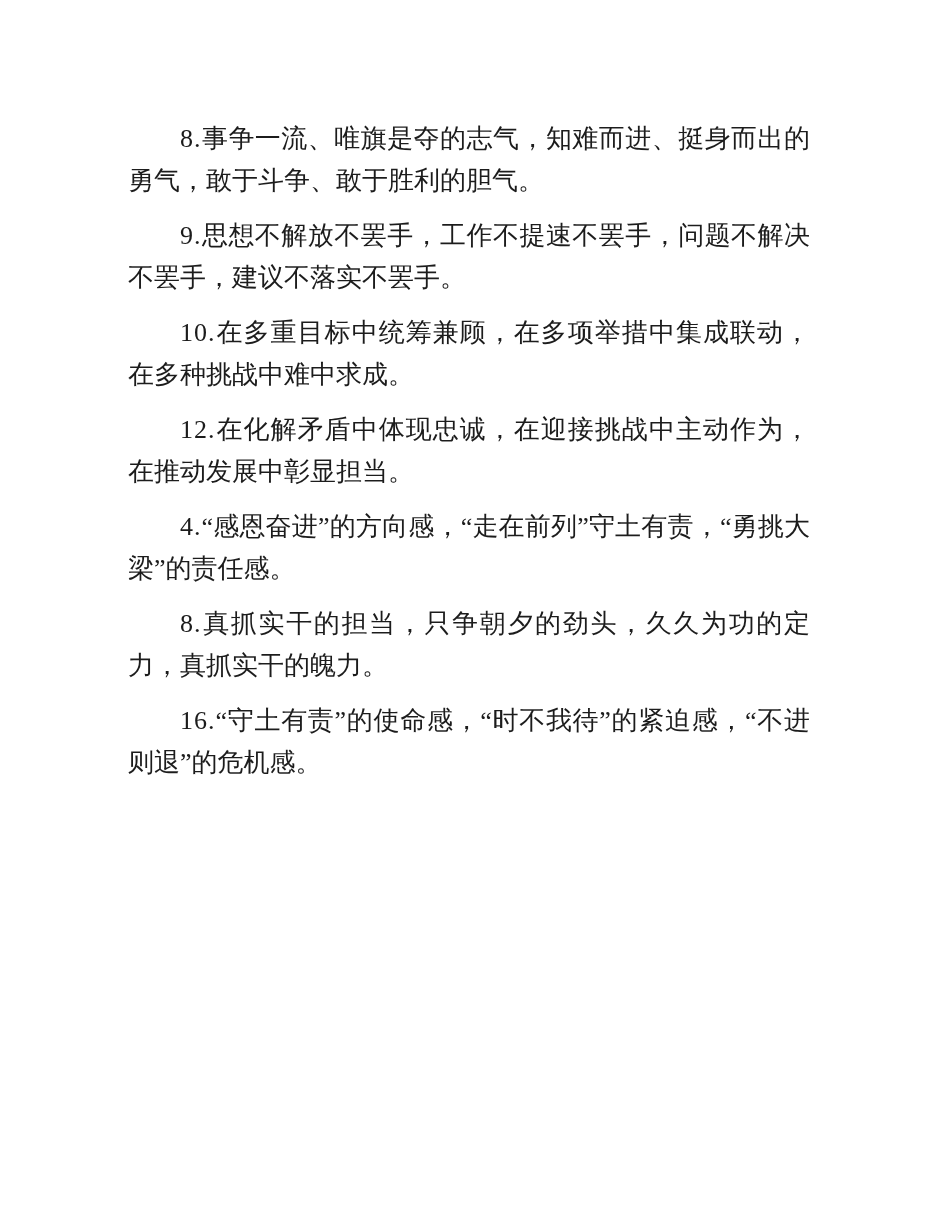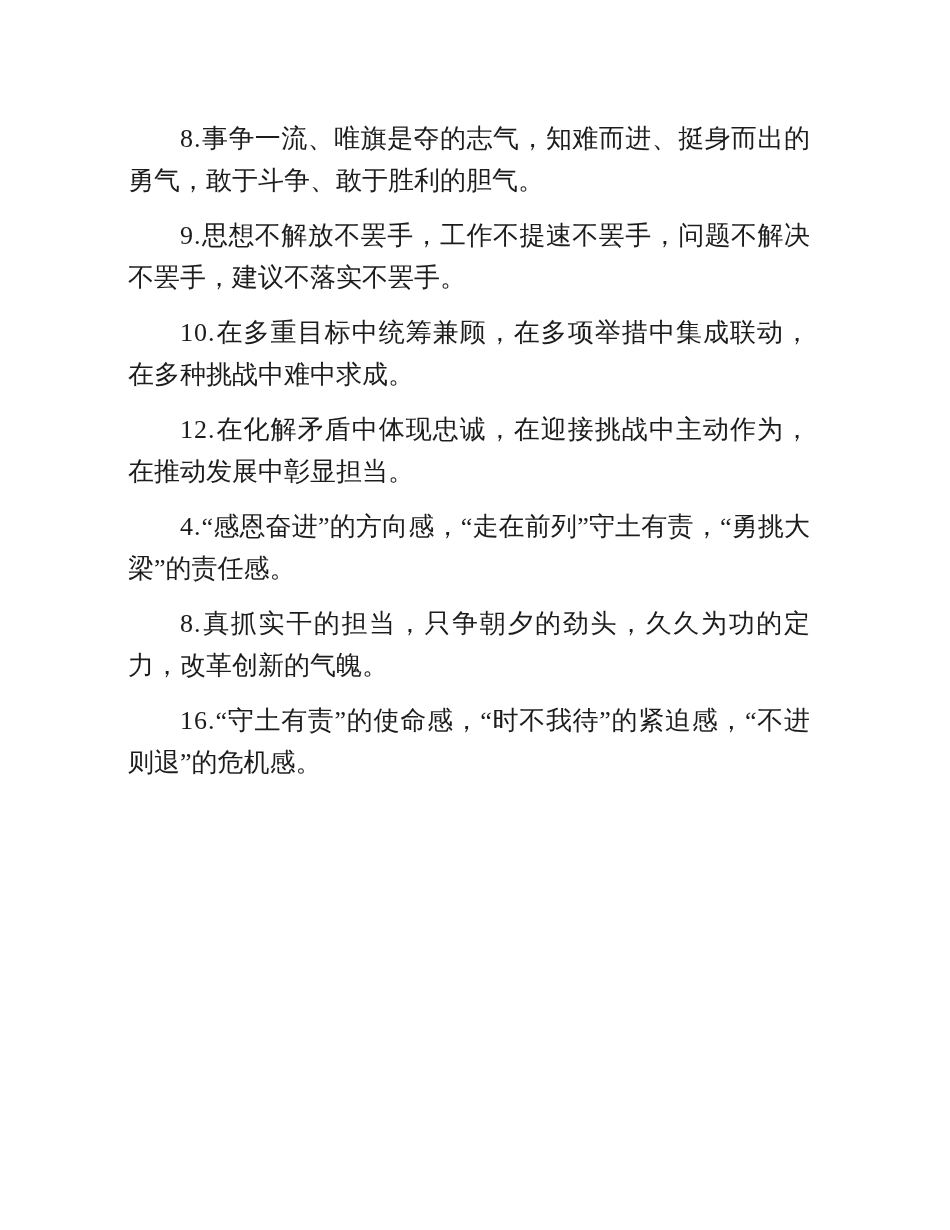--- a/index.html
+++ b/index.html
@@ -47,18 +47,18 @@
   <p class="para"><span class="num">9.</span><span class="txt">思想不解放不罢手，工作不提速不罢手，问题不解决不罢手，建议不落实不罢手。</span></p>
 
   <p class="para"><span class="num">10.</span><span class="txt">在多重目标中统筹兼顾，在多项举措中集成联动，在多种挑战中难中求成。</span></p>
 
 
   <p class="para"><span class="num">12.</span><span class="txt">在化解矛盾中体现忠诚，在迎接挑战中主动作为，在推动发展中彰显担当。</span></p>
 
 
   <p class="para"><span class="num">4.</span><span class="txt">“感恩奋进”的方向感，“走在前列”守土有责，“勇挑大梁”的责任感。</span></p>
 
-  <p class="para"><span class="num">8.</span><span class="txt">真抓实干的担当，只争朝夕的劲头，久久为功的定力，改革创新的气魄。</span></p>
+  <p class="para"><span class="num">8.</span><span class="txt">真抓实干的担当，只争朝夕的劲头，久久为功的定力，真抓实干的魄力。</span></p>
 
   <p class="para"><span class="num">16.</span><span class="txt">“守土有责”的使命感，“时不我待”的紧迫感，“不进则退”的危机感。</span></p>
 
 </div>
 </div>
 
 </body></html>

